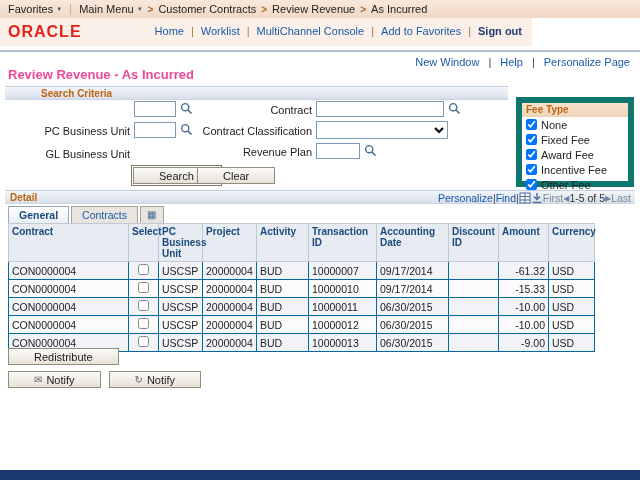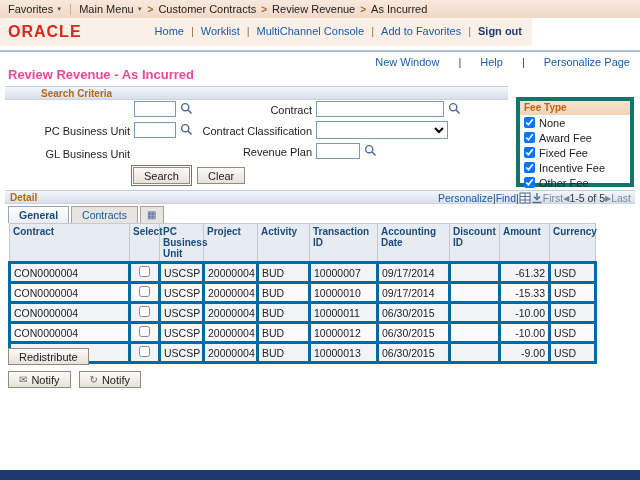--- a/index.html
+++ b/index.html
@@ -23,46 +23,46 @@
   .oracle-logo {
     position: absolute; left: 8px; top: 5px; font-size: 16px; font-weight: bold;
     color: #E2231A; letter-spacing: 1px; font-family: "Liberation Sans", sans-serif;
   }
   .header-links { position: absolute; right: 10px; top: 7px; display: flex; gap: 7px; align-items: center; }
   .hlink { color: #1A5BA8; cursor: pointer; text-decoration: none; }
   .hsep { color: #A5703F; }
   .signout { color: #1F3B73; font-weight: bold; cursor: pointer; }
   .top-rule { position: absolute; top: 50px; left: 0; width: 640px; height: 2px; background: linear-gradient(#C7D2E0, #9DAFC4); }
   
-  .pagebar { position: absolute; top: 56px; right: 10px; display: flex; gap: 19px; font-size: 11px; }
+  .pagebar { position: absolute; top: 56px; right: 10px; display: flex; gap: 9px; font-size: 11px; }
   .plink { color: #1A5BA8; cursor: pointer; }
   .psep { color: #444; }
   .page-title { position: absolute; top: 67px; left: 8px; font-size: 13px; font-weight: bold; color: #ec4899; }
   
   .section-bar {
     position: absolute; height: 14px; line-height: 13px;
     background: linear-gradient(#F3F6FA, #D8DFEA); border-top: 1px solid #C2CDDB; border-bottom: 1px solid #CBD4E0;
     font-size: 10px; font-weight: bold; color: #BF6410; padding: 0 5px;
   }
   .search-bar-pos { top: 86px; left: 5px; width: 503px; padding-left: 36px; }
   .detail-bar-pos { top: 190px; left: 5px; width: 630px; }
   
   .lbl { position: absolute; text-align: right; font-size: 11px; color: #222; }
   .tbox { position: absolute; height: 16px; border: 1px solid #7C9AB8; background: #fff; font-family: inherit; font-size: 11px; padding: 0 2px; }
   .mag { position: absolute; cursor: pointer; }
   .psel { position: absolute; height: 18px; font-family: inherit; font-size: 11px; border: 1px solid #7C9AB8; background: #fff; }
   .psbtn {
     background: linear-gradient(#FCFBF9, #E7E1D7); border: 1px solid #8F8D7C;
-    font-family: inherit; font-size: 11px; color: #222; padding: 1px 10px; height: 17px; cursor: pointer;
+    font-family: inherit; font-size: 11px; color: #222; padding: 1px 25px; height: 17px; cursor: pointer;
   }
   .btn-default { outline: 1px solid #77756A; outline-offset: 1px; }
   .search-btn-pos { position: absolute; top: 167px; left: 133px; }
   .clear-btn-pos { position: absolute; top: 167px; left: 197px; }
   
-  .feebox { position: absolute; top: 97px; left: 516px; width: 118px; height: 90px; border: 4px solid #0f766e; background: #fff; }
+  .feebox { position: absolute; top: 97px; left: 516px; width: 118px; height: 90px; border: 6px solid #0f766e; background: #fff; }
   .feebox-hd { height: 14px; line-height: 13px; background: linear-gradient(#F6E3CE, #EED4B8); color: #BF6410; font-size: 10px; font-weight: bold; padding: 0 4px; }
   .feeopt { display: flex; align-items: center; gap: 4px; height: 15px; padding-left: 4px; font-size: 11px; }
   .feeopt input { width: 11px; height: 11px; }
   
   .grid-toolbar { position: absolute; right: 4px; top: 0; height: 14px; display: flex; align-items: center; font-weight: normal; font-size: 10.5px; }
   .glink { color: #1A5BA8; cursor: pointer; }
   .gsep { color: #444; }
   .gmuted { color: #7E8A99; cursor: pointer; }
   .navarrow { font-size: 8px; color: #6E87A8; cursor: pointer; }
   .gicon { cursor: pointer; display: inline-flex; align-items: center; }
@@ -72,21 +72,21 @@
   .tab { height: 17px; line-height: 16px; padding: 0 10px; font-size: 10.5px; border: 1px solid #98A6B8; border-bottom: none; margin-right: 2px; cursor: pointer; }
   .tab-active { background: linear-gradient(#FFFFFF, #E9EEF5); color: #1A4A7E; font-weight: bold; }
   .tab-idle { background: #E8E5E0; color: #1A5BA8; border-color: #A8A290; }
   .tab-icon { padding: 0 6px; color: #4A6B96; font-size: 10px; }
   
   .grid { position: absolute; top: 223px; left: 8px; width: 586px; border-collapse: collapse; table-layout: fixed; }
   .grid th {
     background: #E7EBF2; color: #1A4A7E; font-weight: bold; font-size: 10px;
     border: 1px solid #C2C8D4; padding: 2px 3px; text-align: left; vertical-align: top;
   }
-  .grid td { border: 3px solid #0369a1; padding: 2px 3px; font-size: 10.5px; color: #222; height: 18px; vertical-align: middle; overflow: hidden; }
+  .grid td { border: 1px solid #0369a1; padding: 2px 3px; font-size: 10.5px; color: #222; height: 18px; vertical-align: middle; overflow: hidden; }
   .grid tr.r-odd td { background: #F2F3F6; }
   .grid tr.r-even td { background: #FBFBFD; }
   .td-center { text-align: center; }
   .td-right { text-align: right; }
   .rowchk { width: 11px; height: 11px; opacity: .85; }
   .redistribute-pos { position: absolute; top: 348px; left: 8px; }
   
   .footer-btns { position: absolute; top: 371px; left: 8px; display: flex; gap: 8px; }
   .icobtn { display: inline-flex; align-items: center; gap: 4px; }
   .btn-ico { font-size: 10px; color: #666; }
@@ -186,25 +186,25 @@
   <button class="psbtn clear-btn-pos">Clear</button>
 
   <div class="feebox">
     <div class="feebox-hd">Fee Type</div>
     <div class="feeopt">
       <input type="checkbox" checked="true" style="">
       <span>None</span>
     </div>
     <div class="feeopt">
       <input type="checkbox" checked="true" style="">
+      <span>Fixed Fee</span>
+    </div>
+    <div class="feeopt">
+      <input type="checkbox" checked="true" style="">
       <span>Award Fee</span>
-    </div>
-    <div class="feeopt">
-      <input type="checkbox" checked="true" style="">
-      <span>Fixed Fee</span>
     </div>
     <div class="feeopt">
       <input type="checkbox" checked="true" style="">
       <span>Incentive Fee</span>
     </div>
     <div class="feeopt">
       <input type="checkbox" checked="true" style="">
       <span>Other Fee</span>
     </div>
   </div>

